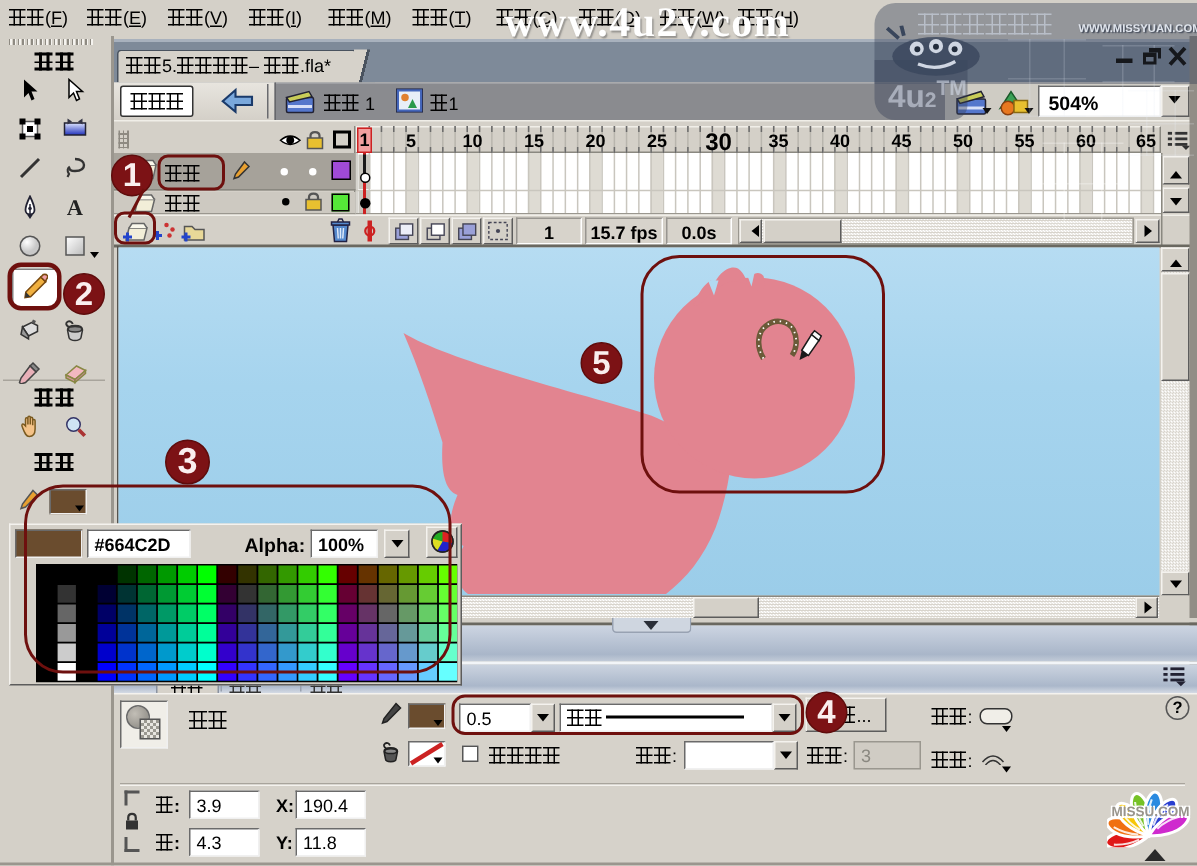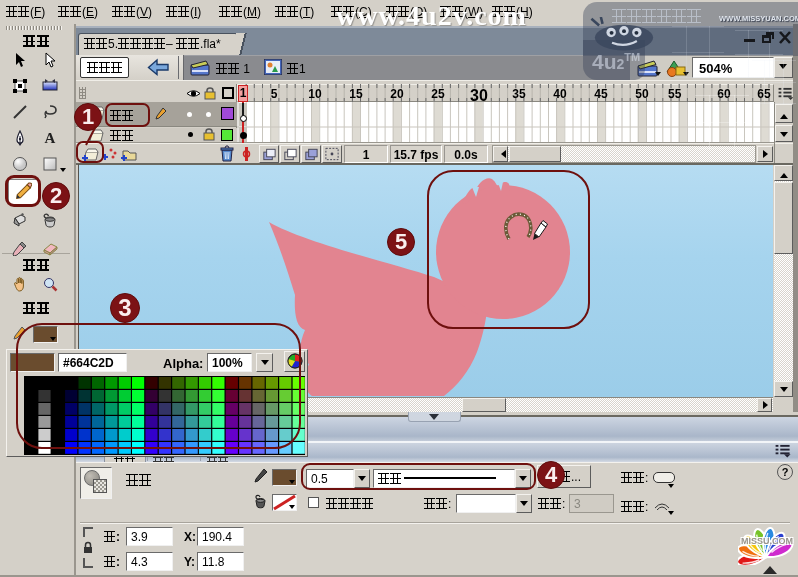--- a/index.html
+++ b/index.html
@@ -388,21 +388,21 @@
 <div class="a" style="left:259px;top:87px;width:30px;text-align:center;font-weight:bold;font-size:12px;color:#000">5</div>
 <div class="a" style="left:300px;top:87px;width:30px;text-align:center;font-weight:bold;font-size:12px;color:#000">10</div>
 <div class="a" style="left:341px;top:87px;width:30px;text-align:center;font-weight:bold;font-size:12px;color:#000">15</div>
 <div class="a" style="left:382px;top:87px;width:30px;text-align:center;font-weight:bold;font-size:12px;color:#000">20</div>
 <div class="a" style="left:423px;top:87px;width:30px;text-align:center;font-weight:bold;font-size:12px;color:#000">25</div>
 <div class="a" style="left:464px;top:87px;width:30px;text-align:center;font-weight:bold;font-size:16px;color:#000">30</div>
 <div class="a" style="left:504px;top:87px;width:30px;text-align:center;font-weight:bold;font-size:12px;color:#000">35</div>
 <div class="a" style="left:545px;top:87px;width:30px;text-align:center;font-weight:bold;font-size:12px;color:#000">40</div>
 <div class="a" style="left:586px;top:87px;width:30px;text-align:center;font-weight:bold;font-size:12px;color:#000">45</div>
 <div class="a" style="left:627px;top:87px;width:30px;text-align:center;font-weight:bold;font-size:12px;color:#000">50</div>
-<div class="a" style="left:668px;top:87px;width:30px;text-align:left;font-weight:bold;font-size:12px;color:#000">55</div>
+<div class="a" style="left:668px;top:87px;width:30px;text-align:center;font-weight:bold;font-size:12px;color:#000">55</div>
 <div class="a" style="left:709px;top:87px;width:30px;text-align:center;font-weight:bold;font-size:12px;color:#000">60</div>
 <div class="a" style="left:749px;top:87px;width:30px;text-align:center;font-weight:bold;font-size:12px;color:#000">65</div>
 <div class="a" style="left:237px;top:102px;width:537px;height:41px;background:#fff"></div>
 <svg class="a" style="left:237px;top:102px" width="537" height="41" viewBox="0 0 537 41">
     <rect x="33.2" y="0" width="8.2" height="41" fill="#dedbd3"></rect>
     <rect x="74.0" y="0" width="8.2" height="41" fill="#dedbd3"></rect>
     <rect x="114.9" y="0" width="8.2" height="41" fill="#dedbd3"></rect>
     <rect x="155.7" y="0" width="8.2" height="41" fill="#dedbd3"></rect>
     <rect x="196.6" y="0" width="8.2" height="41" fill="#dedbd3"></rect>
     <rect x="237.4" y="0" width="8.2" height="41" fill="#dedbd3"></rect>
@@ -869,21 +869,21 @@
     <ellipse cx="42" cy="24" rx="34" ry="15" fill="#39465c" opacity=".8"></ellipse>
 <circle cx="27" cy="18" r="5.5" fill="#cfd6e2"></circle>
     <circle cx="27.5" cy="18.5" r="2.3" fill="#222c3c"></circle>
 <circle cx="42" cy="16" r="5.5" fill="#cfd6e2"></circle>
     <circle cx="42" cy="16.5" r="2.3" fill="#222c3c"></circle>
 <circle cx="57" cy="18" r="5.5" fill="#cfd6e2"></circle>
     <circle cx="56.5" cy="18.5" r="2.3" fill="#222c3c"></circle>
 <path d="M28 30 Q43 36 57 28" stroke="#cfd6e2" stroke-width="2.6" fill="none"></path>
 <path d="M13 10 L4 2 M17 8 L15 0" stroke="#39465c" stroke-width="3"></path>
   </svg>
-<div class="a" style="left:592px;top:50px;font-size:21px;font-weight:bold;color:rgba(220,228,240,.55);font-family:'Liberation Sans',sans-serif">4u<span style="font-size:14px">2</span><span style="font-size:11px;vertical-align:8px">TM</span></div>
+<div class="a" style="left:592px;top:50px;font-size:21px;font-weight:bold;color:rgba(220,228,240,.55);font-family:'Liberation Sans',sans-serif">4u<span style="font-size:14px">2</span><span style="font-size:14px;vertical-align:8px">TM</span></div>
 <div class="a" style="left:672px;top:26px;color:rgba(226,232,242,.17)"><span class="c" style="width:52px;height:52px;"></span></div>
 <div class="a" style="left:735px;top:30px;color:rgba(226,232,242,.18)"><span class="c" style="width:48px;height:48px;"></span></div>
 <div class="a" style="left:695px;top:95px;color:rgba(255,255,255,.28)"><span class="c" style="width:54px;height:54px;"></span></div>
 <div class="a" style="left:752px;top:60px;color:rgba(235,240,248,.20)"><span class="c" style="width:44px;height:44px;"></span></div>
 <div class="a" style="left:744px;top:39px;width:11px;height:3px;background:#16181c"></div>
 <div class="a" style="left:762px;top:35px;width:9px;height:8px;border:2px solid #16181c;border-top:3px solid #16181c;background:transparent"></div>
 <div class="a" style="left:766px;top:32px;width:8px;height:7px;border-top:3px solid #16181c;border-right:2px solid #16181c"></div>
 <svg class="a" style="left:778px;top:31px" width="14" height="13" viewBox="0 0 14 13">
     <path d="M2 1 L12 12 M12 1 L2 12" stroke="#16181c" stroke-width="2.6"></path>
   </svg>

